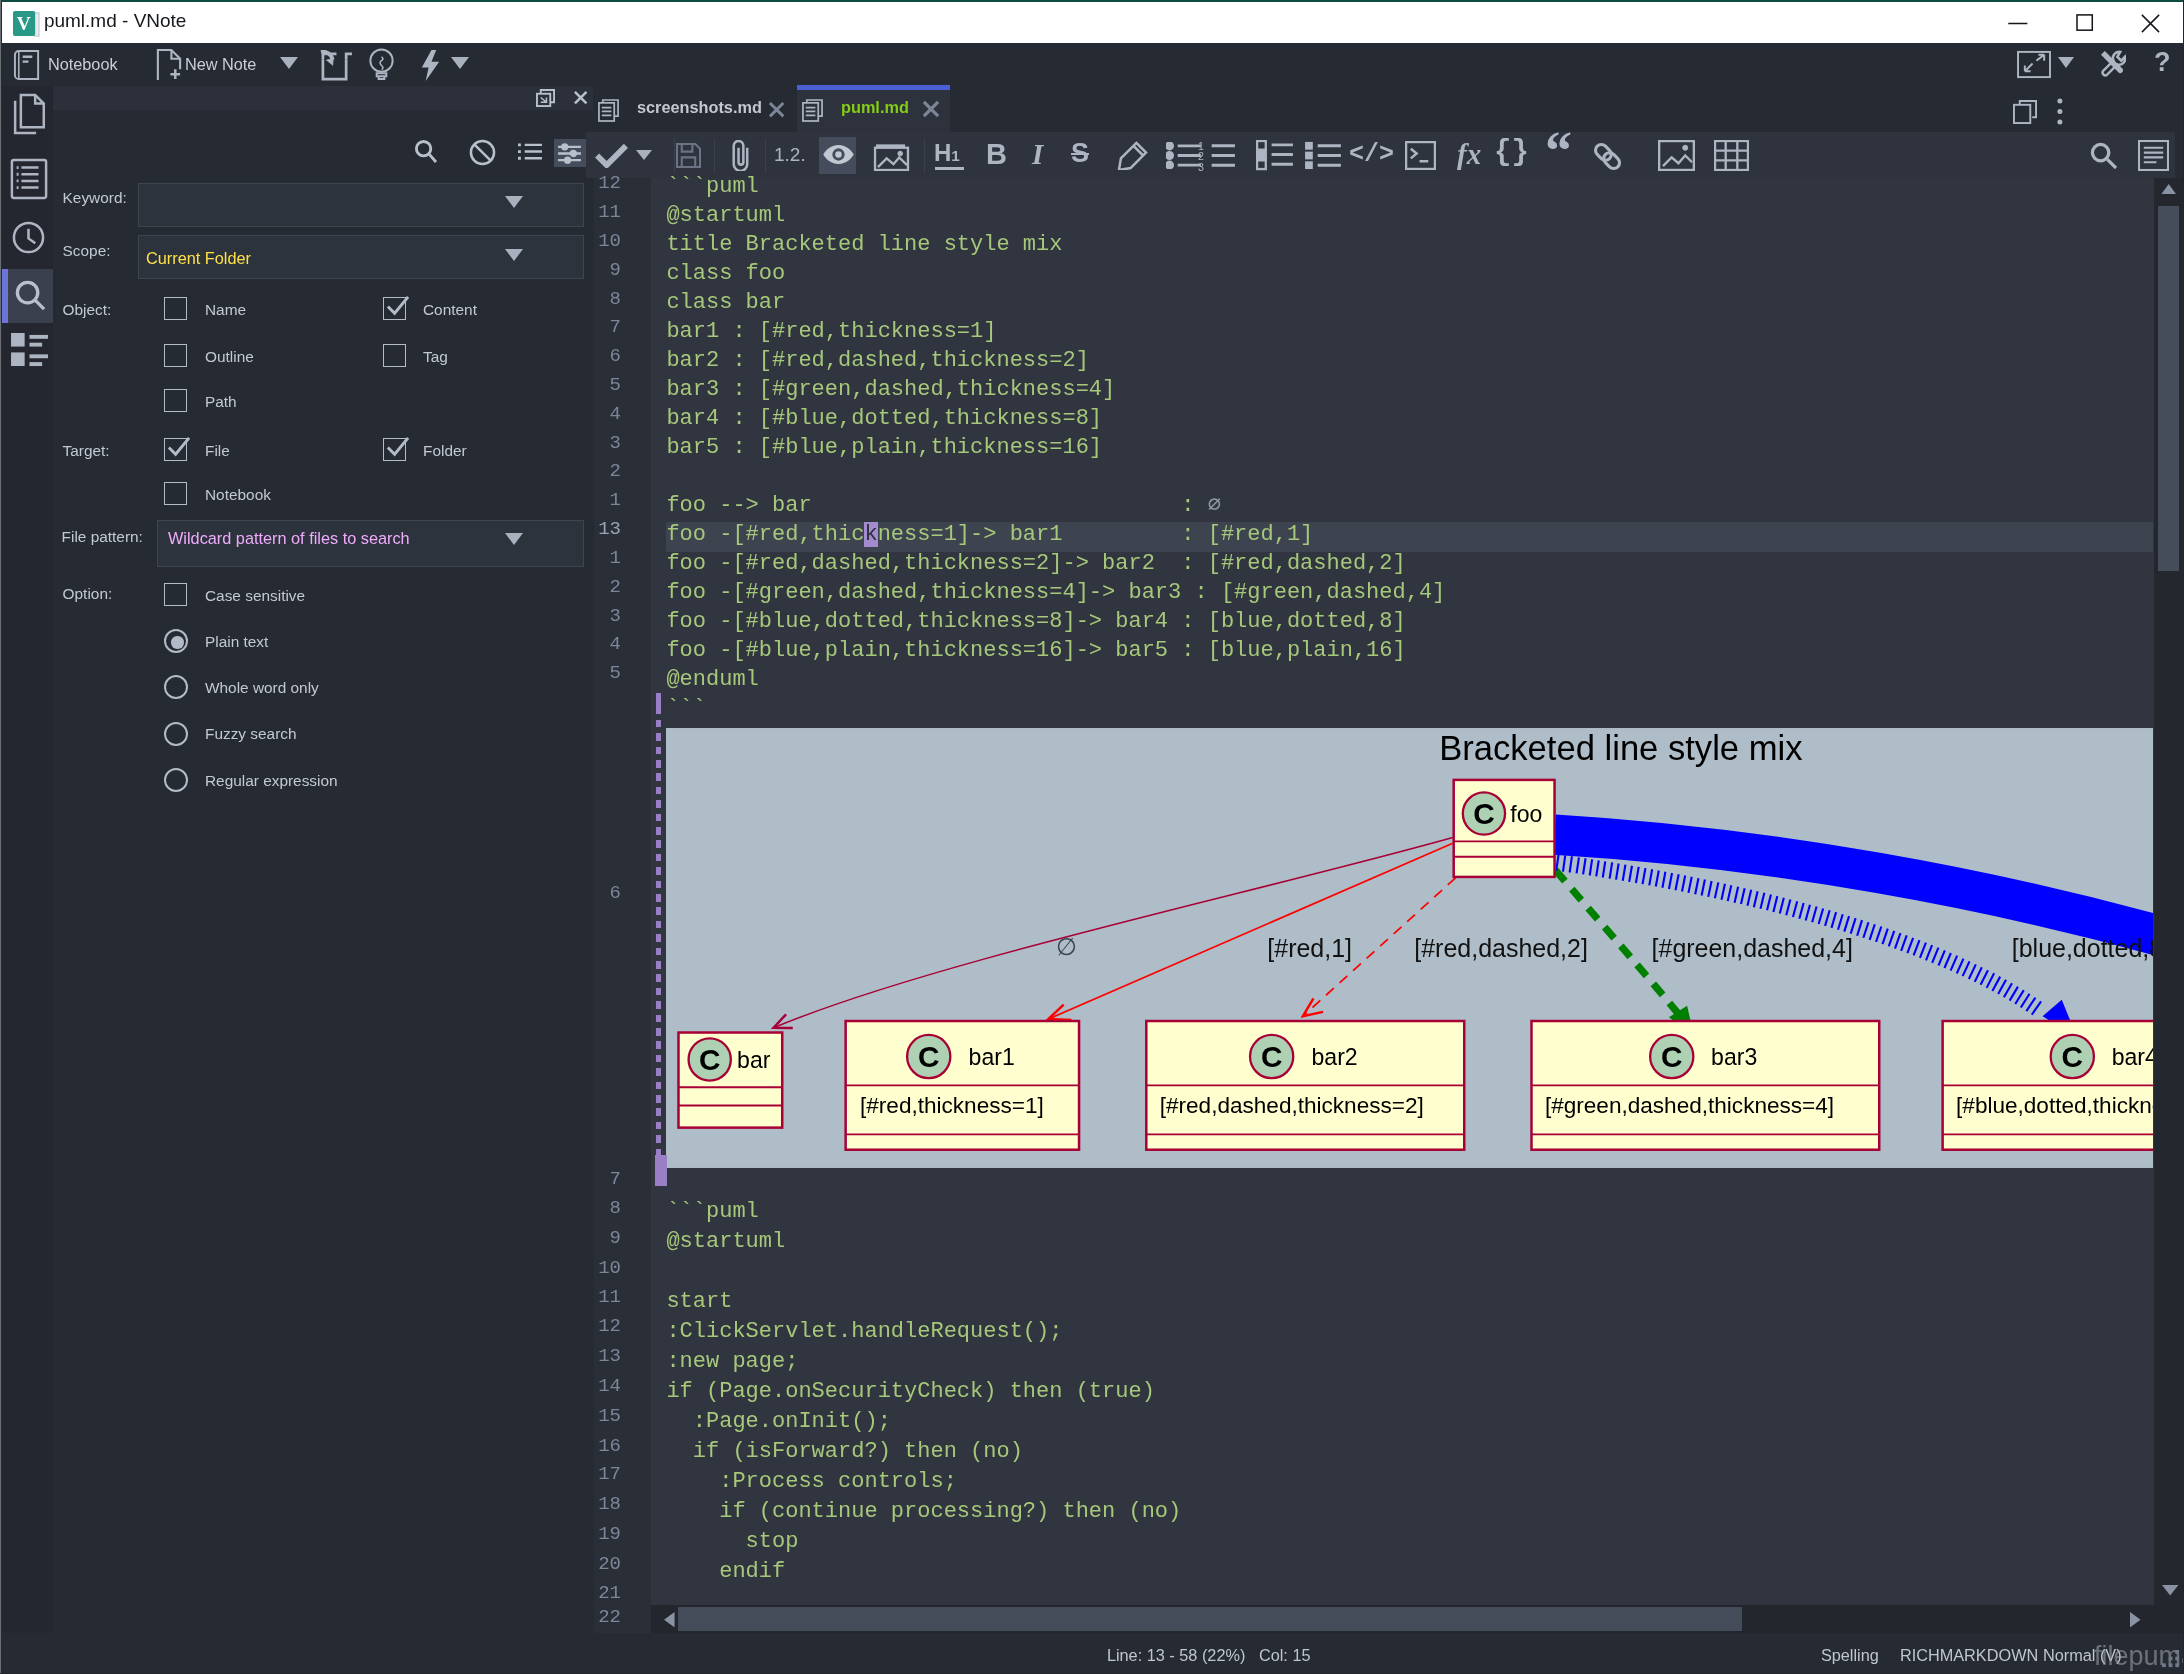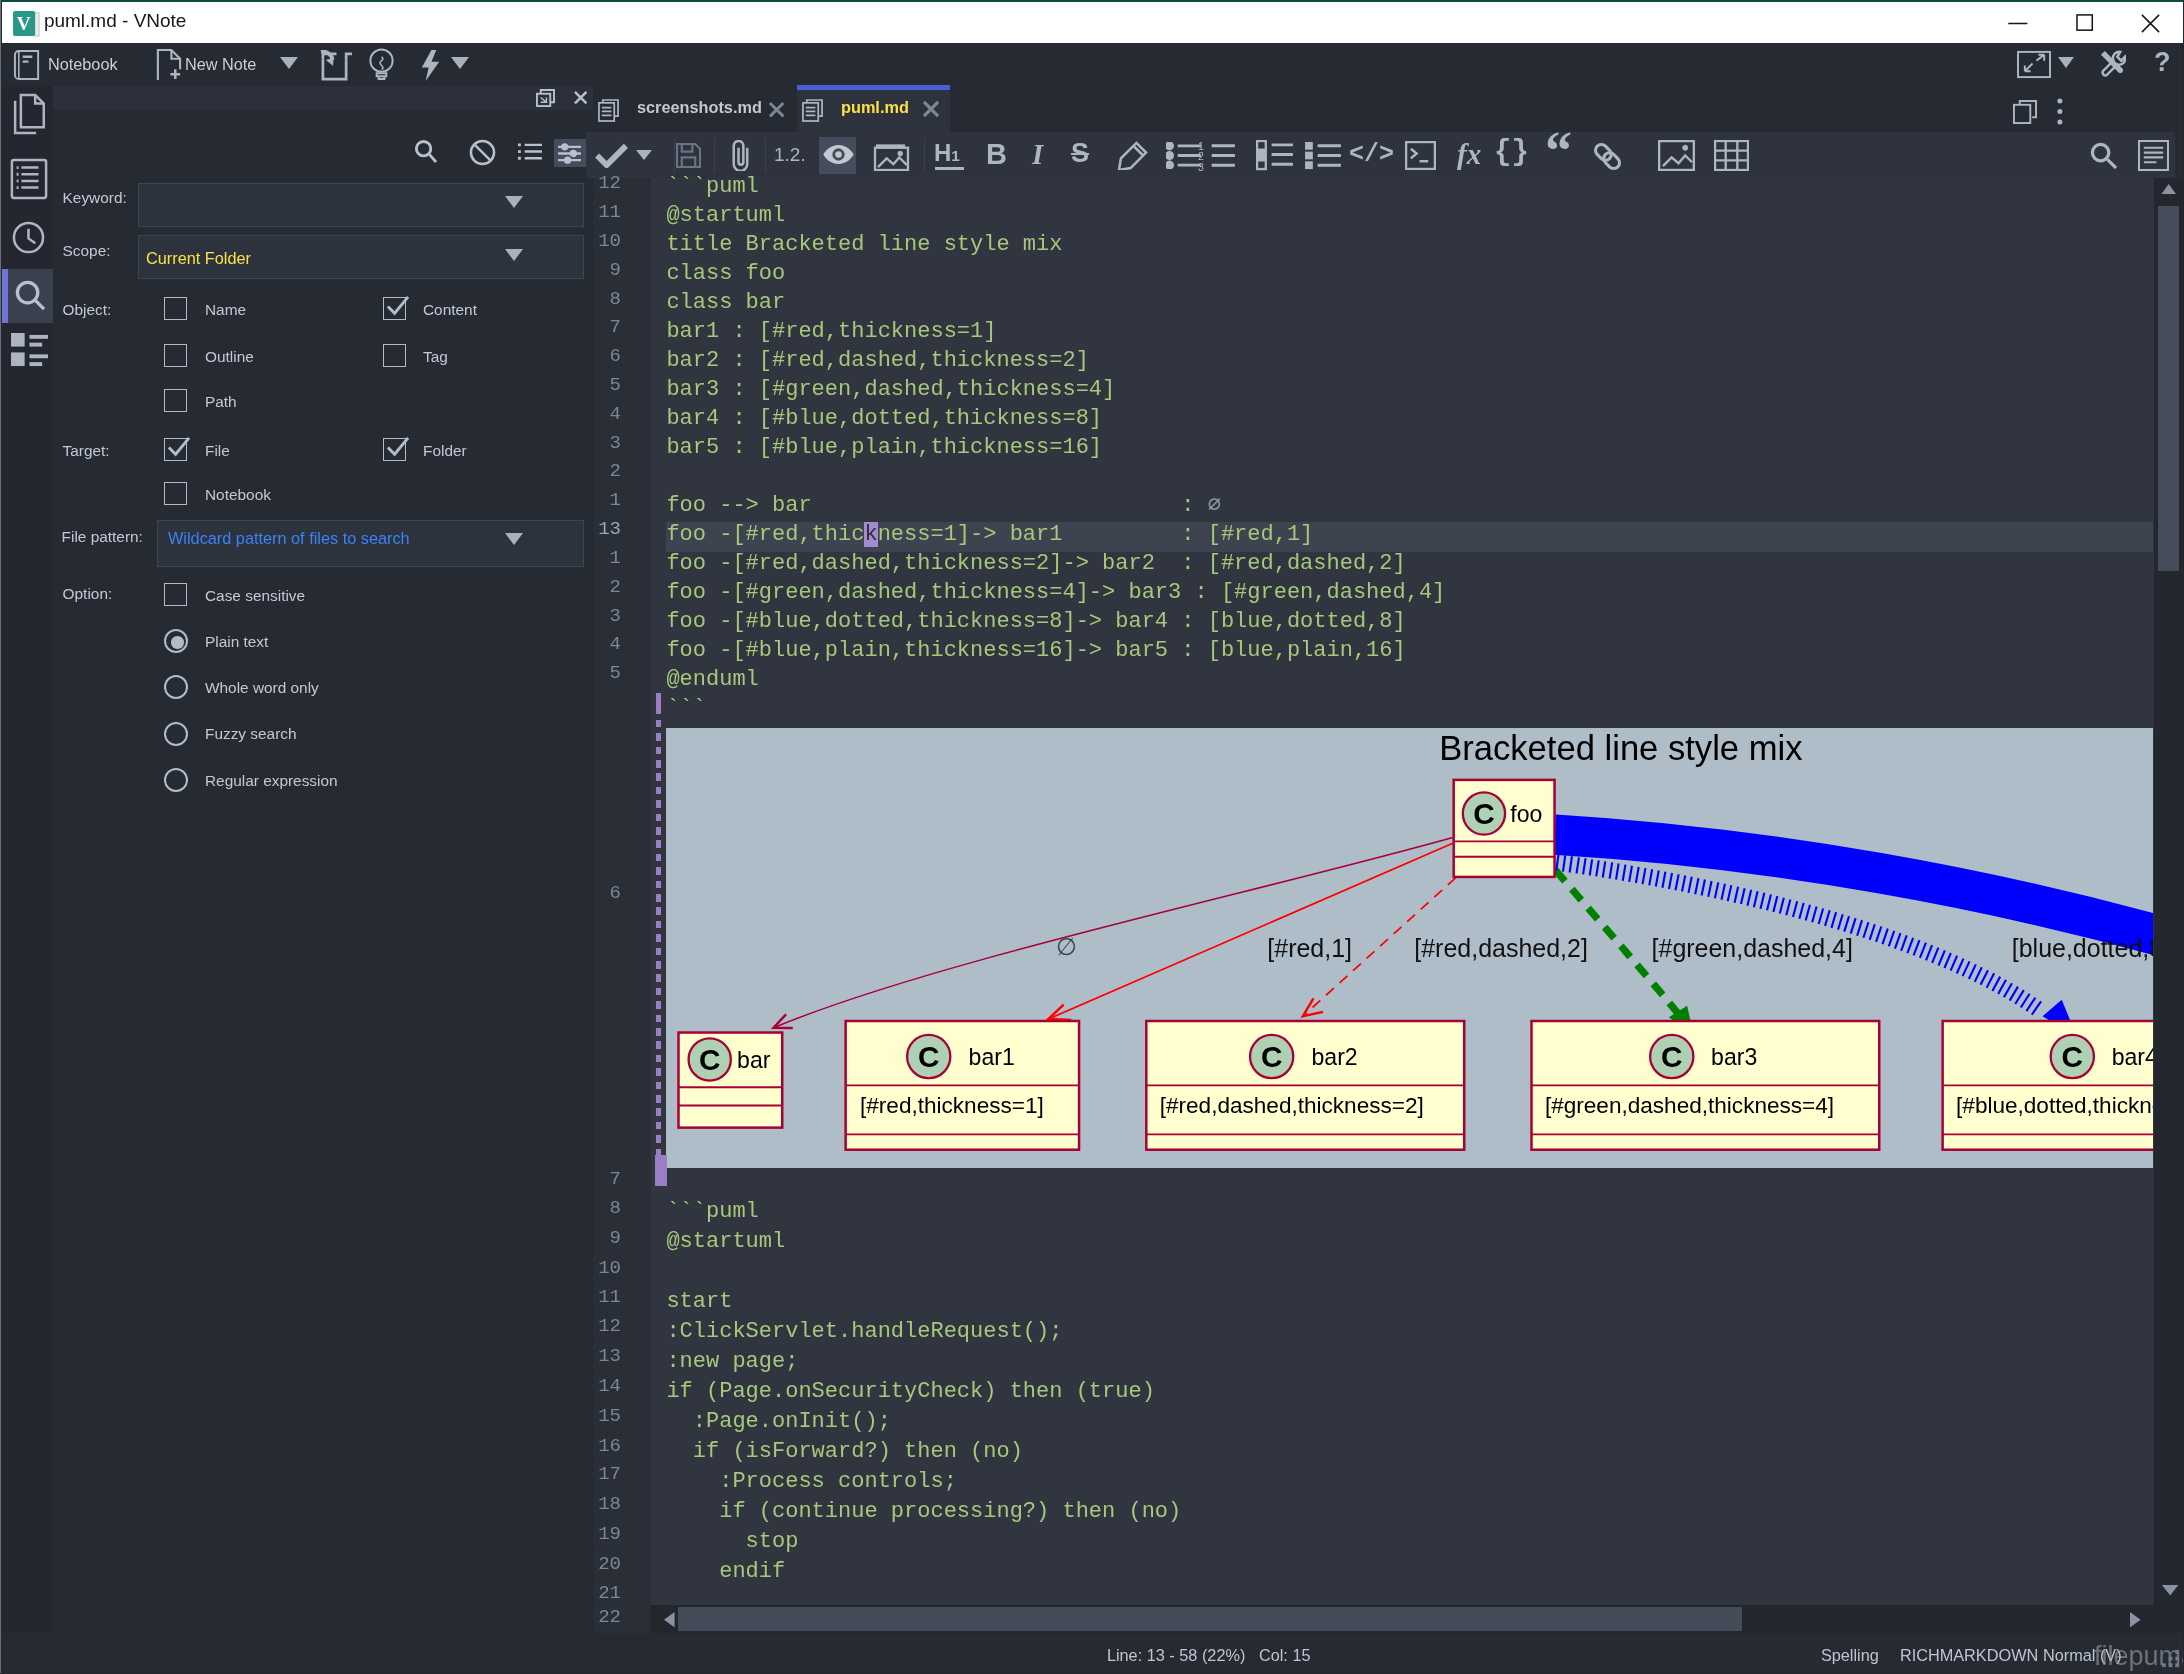--- a/index.html
+++ b/index.html
@@ -176,21 +176,21 @@
     <div class="cbox" style="left:330px;top:338px"></div>
     <svg class="abs" style="left:330px;top:334px" width="29" height="27" viewBox="0 0 30 28">
         <path d="M5 14 L12 21 L26 4" stroke="#b4bbc8" stroke-width="3" fill="none"></path>
       </svg>
     <div class="abs label" style="left:370px;top:342px">Folder</div>
     <div class="cbox" style="left:111px;top:382px"></div>
     <div class="abs label" style="left:152px;top:386px">Notebook</div>
 
     <div class="abs label" style="left:8.6px;top:428px">File pattern:</div>
     <div class="combo" style="left:104px;top:420px;width:427px;height:47px"></div>
-    <div class="abs" style="left:115px;top:429px;font-size:16.3px;color:#3b82f6;">Wildcard pattern of files to search</div>
+    <div class="abs" style="left:115px;top:429px;font-size:16.3px;color:#f0abfc;">Wildcard pattern of files to search</div>
     <div class="abs arrow-down" style="left:452px;top:433px"></div>
 
     <div class="abs label" style="left:9.6px;top:485px">Option:</div>
     <div class="cbox" style="left:111px;top:483px"></div>
     <div class="abs label" style="left:152px;top:487px">Case sensitive</div>
     <div class="radio" style="left:111px;top:529px"></div>
     <div class="abs" style="left:118px;top:536px;width:12.5px;height:12.5px;border-radius:50%;background:#b4bbc8;"></div>
     <div class="abs label" style="left:152px;top:533px">Plain text</div>
     <div class="radio" style="left:111px;top:575px"></div>
     <div class="abs label" style="left:152px;top:579px">Whole word only</div>
@@ -220,21 +220,21 @@
     <svg class="abs" style="left:174px;top:16.3px" width="17.3" height="17.3" viewBox="0 0 18 18" stroke="#7c8698" stroke-width="3" fill="none">
         <path d="M2 2 L16 16 M16 2 L2 16"></path>
       </svg>
 
     <div class="abs" style="left:203px;top:0px;width:153px;height:47px;background:#2d323c;border-top:5.8px solid #4c5ed3;box-sizing:border-box;"></div>
     <svg class="abs" style="left:208px;top:14.4px" width="21" height="23" viewBox="0 0 22 24" stroke="#aeb5c2" stroke-width="1.8" fill="none">
       <path d="M5 4 V1 H21 V18 H17"></path>
       <rect x="1" y="4" width="16" height="19"></rect>
       <path d="M4 9 h10 M4 13 h10 M4 17 h10"></path>
     </svg>
-    <div class="abs" style="left:247px;top:12.5px;font-size:16.3px;color:#fde047;">puml.md</div>
+    <div class="abs" style="left:247px;top:12.5px;font-size:16.3px;color:#84cc16;">puml.md</div>
     <svg class="abs" style="left:328px;top:15.4px" width="18" height="18" viewBox="0 0 19 19" stroke="#7c8698" stroke-width="3.4" fill="none">
         <path d="M2 2 L17 17 M17 2 L2 17"></path>
       </svg>
 
     <svg class="abs" style="left:1419px;top:15.4px" width="24" height="24" viewBox="0 0 25 25" stroke="#aeb5c2" stroke-width="2" fill="none">
       <path d="M7 5 V1 H24 V18 H20"></path>
       <rect x="1" y="5" width="17" height="19"></rect>
     </svg>
     <svg class="abs" style="left:1463px;top:13.4px" width="5.8" height="27" viewBox="0 0 6 28" fill="#aeb5c2">
       <circle cx="3" cy="3" r="2.6"></circle>

